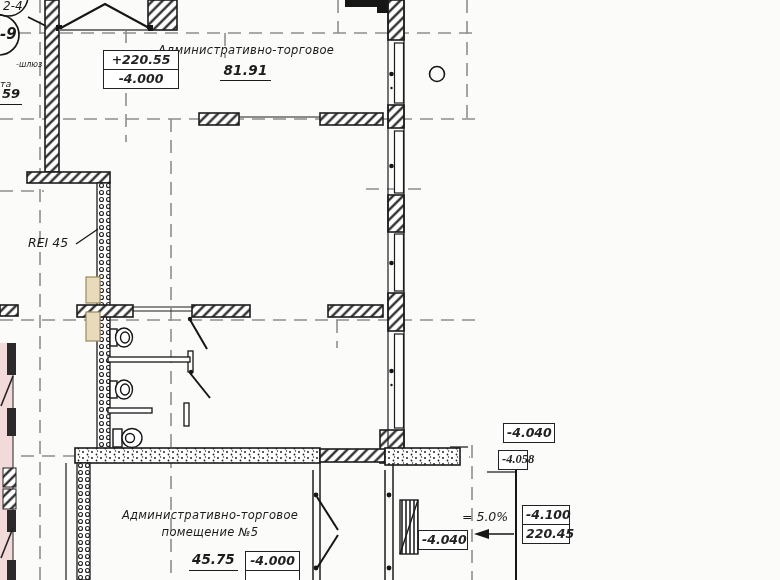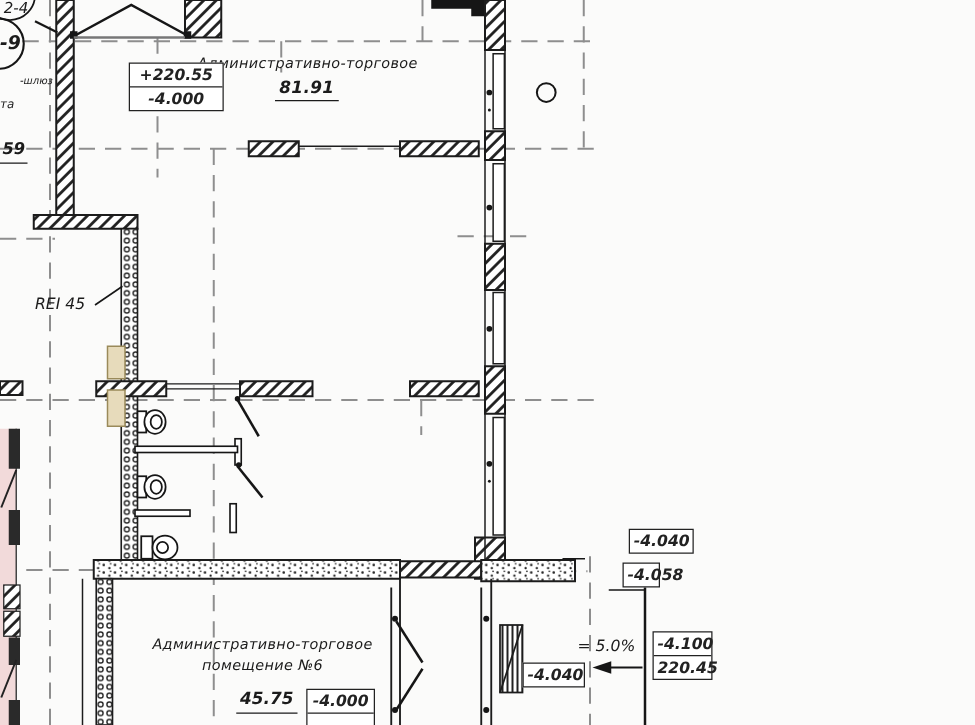--- a/index.html
+++ b/index.html
@@ -190,34 +190,34 @@
     </g>
   </svg>
 
   <div class="lbl room-label" style="left:158px;top:43px;width:175px;">
     <div>Административно-торговое</div>
     <span class="area-val">81.91</span>
   </div>
 
   <div class="lbl room-label" style="left:120px;top:508px;width:180px;">
     <div>Административно-торговое</div>
-    <div class="t2">помещение №6</div>
+    <div class="t2">помещение №5</div>
   </div>
   <span class="lbl area-val" style="left:189px;top:547px;">45.75</span>
 
   <div class="dimbox" style="left:103px;top:50px;width:76px;">
     <div class="row">+220.55</div>
     <div class="row">-4.000</div>
   </div>
 
   <div class="dimbox" style="left:503px;top:423px;width:52px;">
     <div class="row">-4.040</div>
   </div>
 
-  <div class="dimbox" style="left:498px;top:450px;width:30px;">
+  <div class="dimbox" style="left:498px;top:450px;width:30px;font-family:Liberation Serif, serif;">
     <div class="row">-4.058</div>
   </div>
 
   <div class="dimbox" style="left:522px;top:505px;width:48px;">
     <div class="row">-4.100</div>
     <div class="row">220.45</div>
   </div>
 
   <div class="dimbox" style="left:418px;top:530px;width:50px;">
     <div class="row">-4.040</div>
@@ -227,18 +227,18 @@
     <div class="row">-4.000</div>
     <div class="row" style="height:16px;"></div>
   </div>
 
   <span class="lbl rei" style="left:28px;top:235px;">REI 45</span>
 
   <span class="lbl slope" style="left:462px;top:509px;">= 5.0%</span>
 
   <span class="lbl tiny" style="left:16px;top:60px;">-шлюз</span>
   <span class="lbl small" style="left:0px;top:78px;">та</span>
-  <span class="lbl edge-area" style="left:0px;top:112px;">59</span>
+  <span class="lbl edge-area" style="left:0px;top:86px;">59</span>
 
   <span class="lbl bubble-txt" style="left:3px;top:-1px;">2-4</span>
   <span class="lbl bubble-txt2" style="left:0px;top:25px;">-9</span>
 
 </div>
 
 </body></html>

